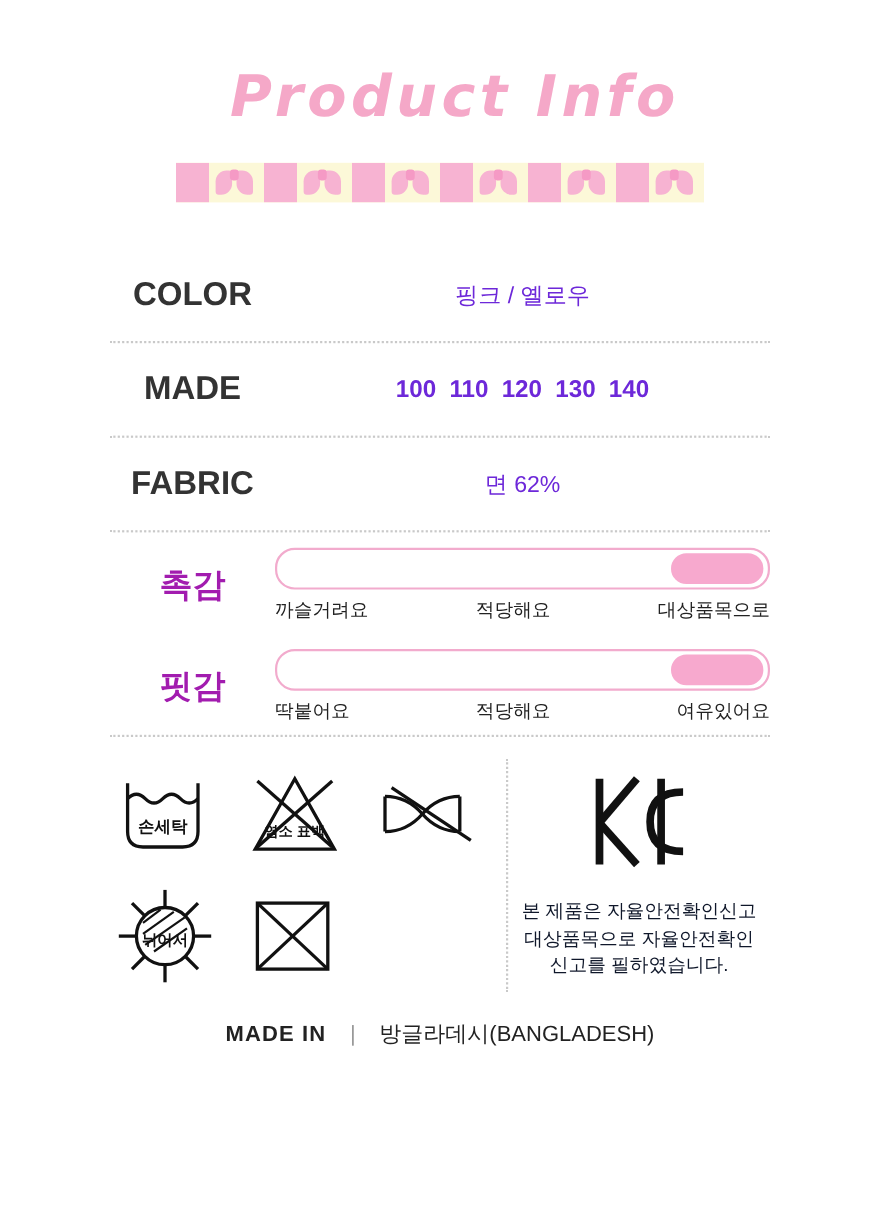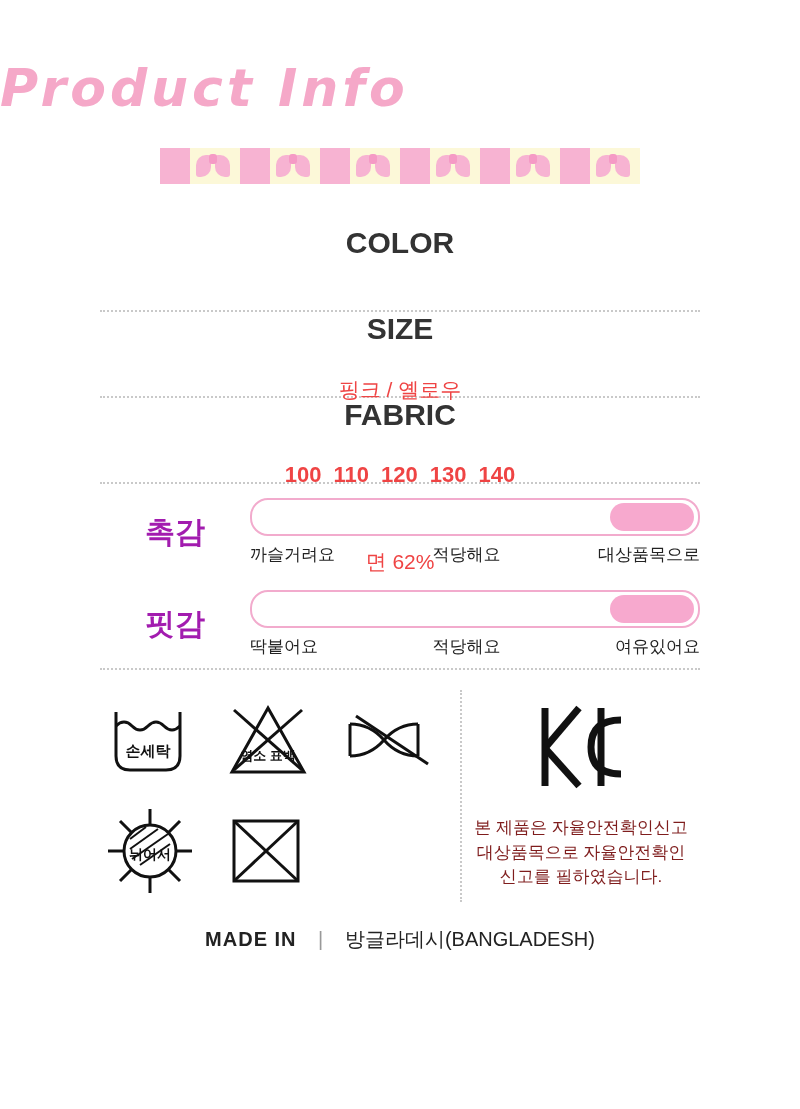--- a/index.html
+++ b/index.html
@@ -16,28 +16,30 @@
     overflow: hidden;
   }
   .page {
     width: 800px;
     height: 1109px;
     position: relative;
   }
 
   
   .title {
+    text-align: center;
     padding-top: 62px;
     font-family: "DejaVu Sans", sans-serif;
     font-size: 52px;
     font-weight: bold;
     font-style: italic;
     letter-spacing: 4px;
     color: #f5a8c8;
     line-height: 1;
+    margin-left: 27px;
   }
 
   
   .band {
     margin: 34px auto 0 auto;
     width: 480px;
     height: 36px;
     background: #fcf8d8;
     position: relative;
     overflow: hidden;
@@ -90,24 +92,25 @@
     width: 150px;
     text-align: center;
     font-size: 30px;
     font-weight: bold;
     color: #333333;
     letter-spacing: 0px;
     flex: 0 0 150px;
   }
   .row-value {
     flex: 1;
+    text-align: center;
     font-size: 21px;
-    color: #ef4444;
-  }
-  .row.basic { height: 84px; flex-direction: column; }
+    color: #6d28d9;
+  }
+  .row.basic { height: 84px; }
   .row-value .size-list span { margin: 0 6px; font-weight: bold; font-size: 22px; }
 
   
   .gauge-row {
     display: flex;
     align-items: flex-start;
     padding-top: 14px;
   }
   .gauge-label {
     width: 150px;
@@ -172,21 +175,21 @@
     margin: 4px 0 4px 0;
   }
   .kc-block {
     flex: 1;
     text-align: center;
     padding-top: 14px;
   }
   .kc-text {
     font-size: 17px;
     line-height: 1.45;
-    color: #7f1d1d;
+    color: #0f172a;
     margin-top: 16px;
   }
 
   
   .made-in {
     margin-top: 20px;
     text-align: center;
     font-size: 20px;
     color: #222222;
   }
@@ -222,21 +225,21 @@
   </div>
 
   <div class="table">
 
     <div class="row basic">
       <div class="row-label">COLOR</div>
       <div class="row-value">핑크 / 옐로우</div>
     </div>
 
     <div class="row basic">
-      <div class="row-label">SIZE</div>
+      <div class="row-label">MADE</div>
       <div class="row-value">
         <span class="size-list">
           <span>100</span><span>110</span><span>120</span><span>130</span><span>140</span>
         </span>
       </div>
     </div>
 
     <div class="row basic">
       <div class="row-label">FABRIC</div>
       <div class="row-value">면 62%</div>

